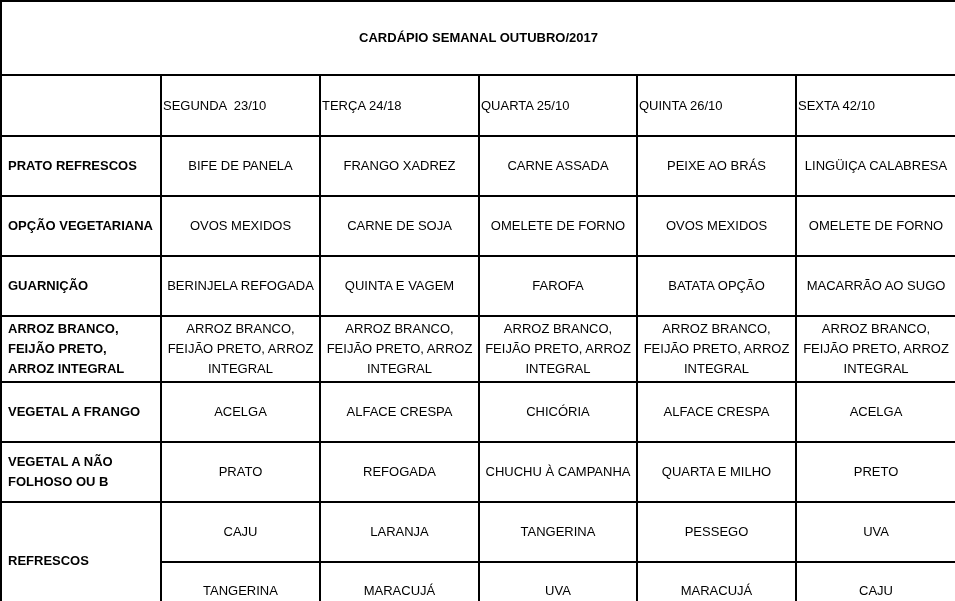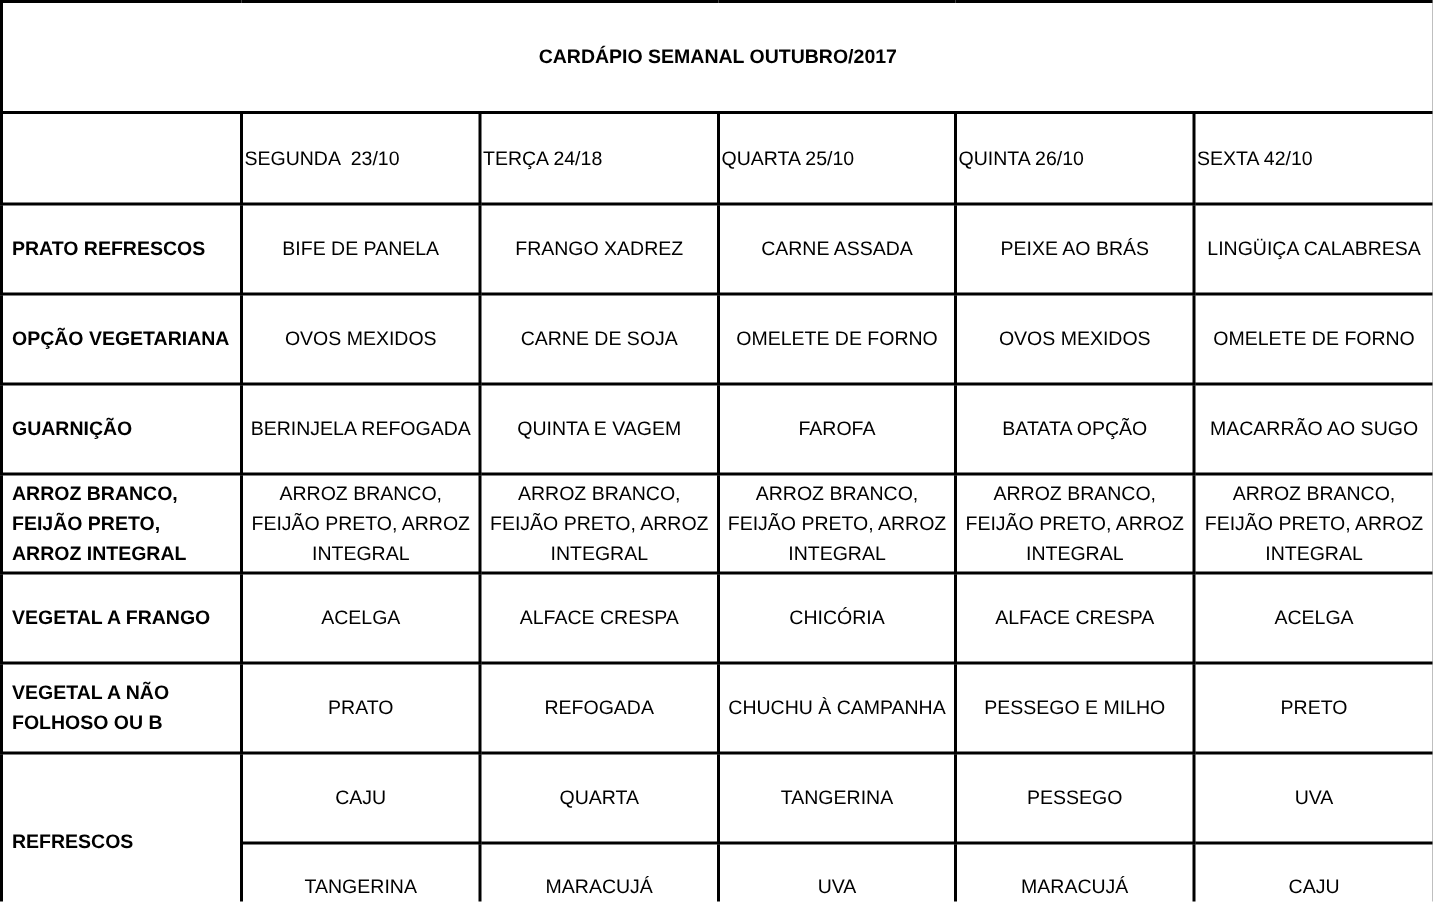--- a/index.html
+++ b/index.html
@@ -124,28 +124,28 @@
         <td class="data-cell">CHICÓRIA</td>
         <td class="data-cell">ALFACE CRESPA</td>
         <td class="data-cell">ACELGA</td>
       </tr>
 
       <tr class="data-row">
         <td class="row-label">VEGETAL A NÃO FOLHOSO OU B</td>
         <td class="data-cell">PRATO</td>
         <td class="data-cell">REFOGADA</td>
         <td class="data-cell">CHUCHU À CAMPANHA</td>
-        <td class="data-cell">PESSEGO E MILHO</td>
+        <td class="data-cell">QUARTA E MILHO</td>
         <td class="data-cell">PRETO</td>
       </tr>
 
       <tr class="data-row">
         <td class="row-label" rowspan="2">REFRESCOS</td>
         <td class="data-cell">CAJU</td>
-        <td class="data-cell">QUARTA</td>
+        <td class="data-cell">LARANJA</td>
         <td class="data-cell">TANGERINA</td>
         <td class="data-cell">PESSEGO</td>
         <td class="data-cell">UVA</td>
       </tr>
 
       <tr class="last-row">
         <td class="data-cell">TANGERINA</td>
         <td class="data-cell">MARACUJÁ</td>
         <td class="data-cell">UVA</td>
         <td class="data-cell">MARACUJÁ</td>

